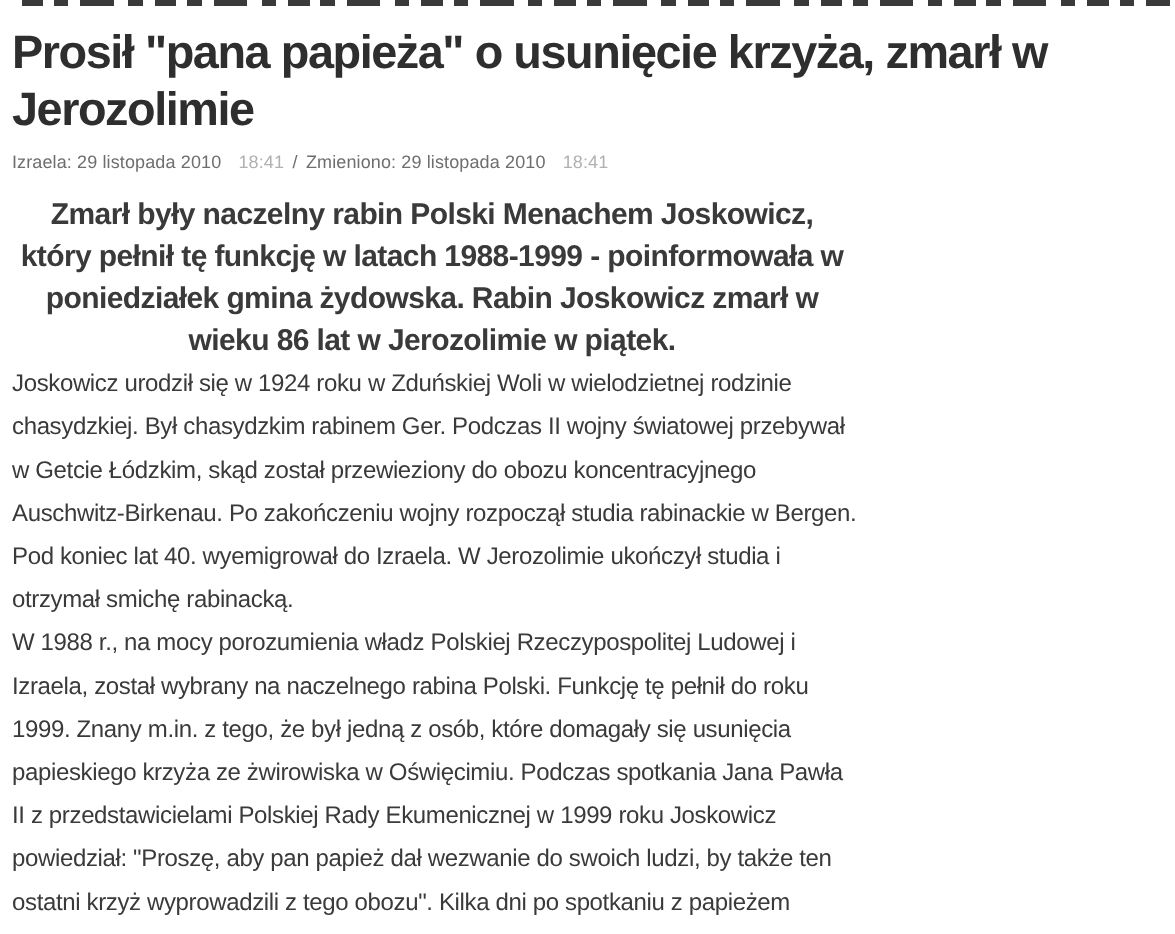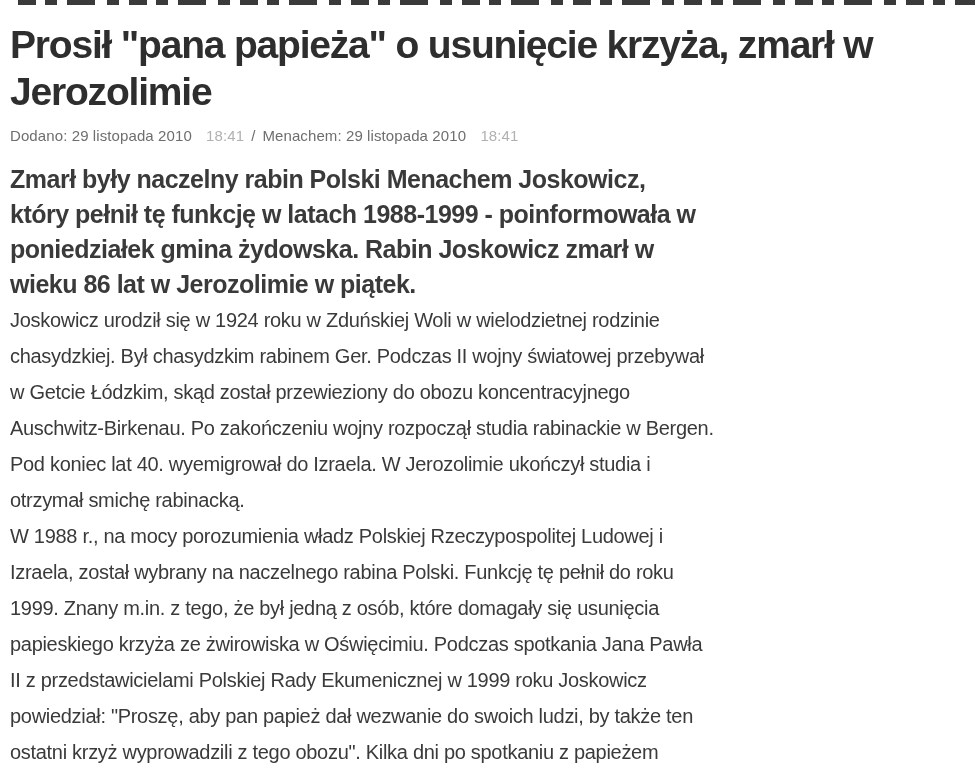--- a/index.html
+++ b/index.html
@@ -53,20 +53,21 @@
   .meta .sep { margin: 0 7px; color: var(--c-meta); }
   .meta span { white-space: pre; }
   .lead {
     margin-top: 18px;
     font-size: 25px;
     line-height: 35px;
     font-weight: bold;
     letter-spacing: -0.5px;
     color: var(--c-text);
     max-width: 700px;
+    text-align: center;
   }
   .body-text {
     font-size: 20px;
     line-height: 36px;
     letter-spacing: -0.3px;
     color: var(--c-text);
     max-width: 708px;
   }
   .body-text p { margin: 0; }
 </style>
@@ -75,21 +76,21 @@
 
 <div class="page">
 
   <div class="top-strip"></div>
 
   <article class="article">
 
     <h1 class="title">Prosił "pana papieża" o usunięcie krzyża, zmarł w Jerozolimie</h1>
 
     <div class="meta">
-      <span>Dodano:</span><span> 29 listopada 2010</span><span class="time"> 18:41</span><span class="sep">/</span><span>Menachem:</span><span> 29 listopada 2010</span><span class="time"> 18:41</span>
+      <span>Izraela:</span><span> 29 listopada 2010</span><span class="time"> 18:41</span><span class="sep">/</span><span>Zmieniono:</span><span> 29 listopada 2010</span><span class="time"> 18:41</span>
     </div>
 
     <p class="lead">Zmarł były naczelny rabin Polski Menachem Joskowicz, który pełnił tę funkcję w latach 1988-1999 -  poinformowała w poniedziałek gmina żydowska. Rabin Joskowicz zmarł w wieku 86 lat w Jerozolimie w piątek.</p>
 
     <div class="body-text">
       <p>Joskowicz urodził się w 1924 roku w Zduńskiej Woli w wielodzietnej rodzinie chasydzkiej. Był chasydzkim rabinem Ger. Podczas II wojny światowej przebywał w Getcie Łódzkim, skąd został przewieziony do  obozu koncentracyjnego Auschwitz-Birkenau. Po zakończeniu wojny rozpoczął studia rabinackie w Bergen. Pod koniec lat 40. wyemigrował do Izraela. W Jerozolimie ukończył studia i  otrzymał smichę rabinacką.</p>
       <p>W 1988 r., na mocy porozumienia władz Polskiej Rzeczypospolitej Ludowej i Izraela, został wybrany na naczelnego rabina Polski. Funkcję tę pełnił do roku 1999. Znany m.in. z tego, że był jedną z osób, które domagały się usunięcia papieskiego krzyża ze żwirowiska w Oświęcimiu. Podczas spotkania Jana Pawła II z  przedstawicielami Polskiej Rady Ekumenicznej w 1999 roku Joskowicz powiedział: "Proszę, aby pan papież dał wezwanie do swoich ludzi, by także ten ostatni krzyż wyprowadzili z tego obozu". Kilka dni po spotkaniu z papieżem Joskowicz przestał być naczelnym rabinem Polski. Według Związku, wynikało to z wcześniejszej umowy z Joskowiczem, a nie z jego wypowiedzi. Następcą rabina Joskowicza, pełniącym funkcję naczelnego rabina Polski został w 2004 Michael Schrudrich.</p>
     </div>
 
   </article>

